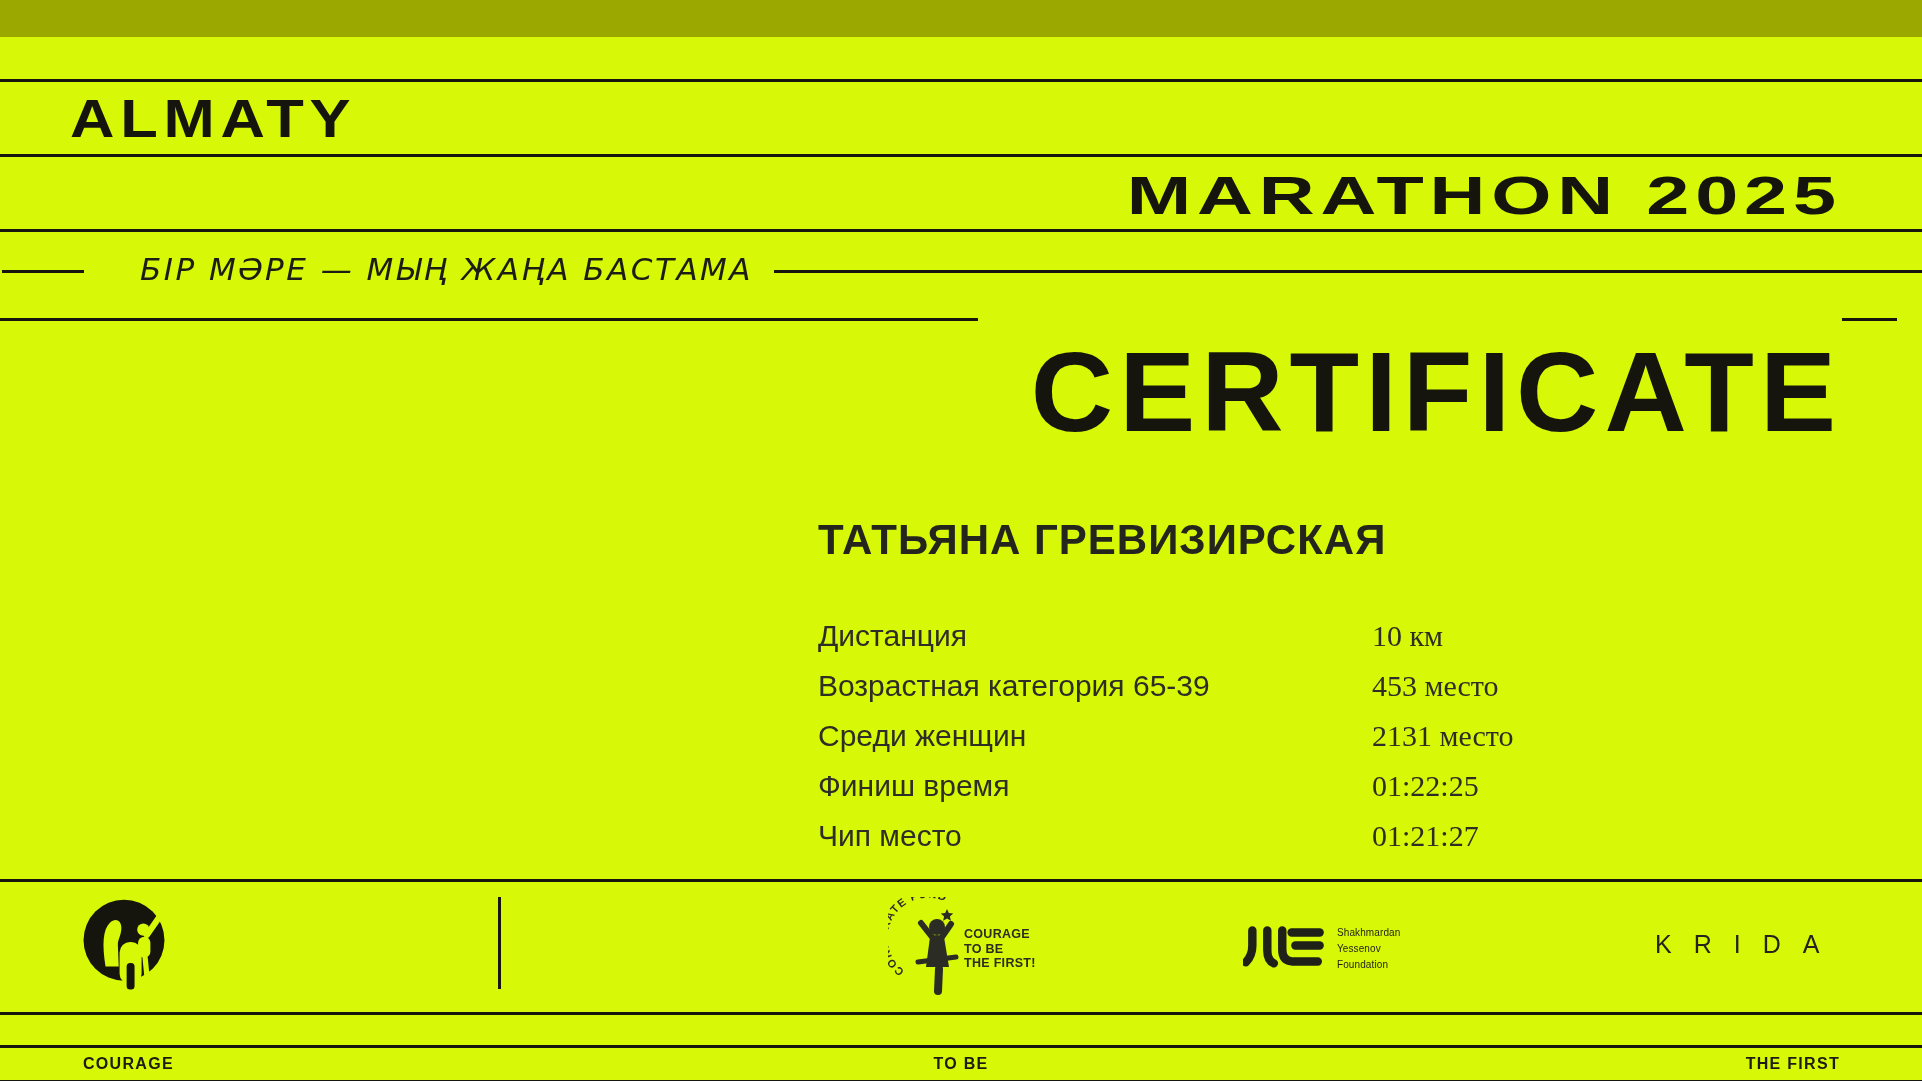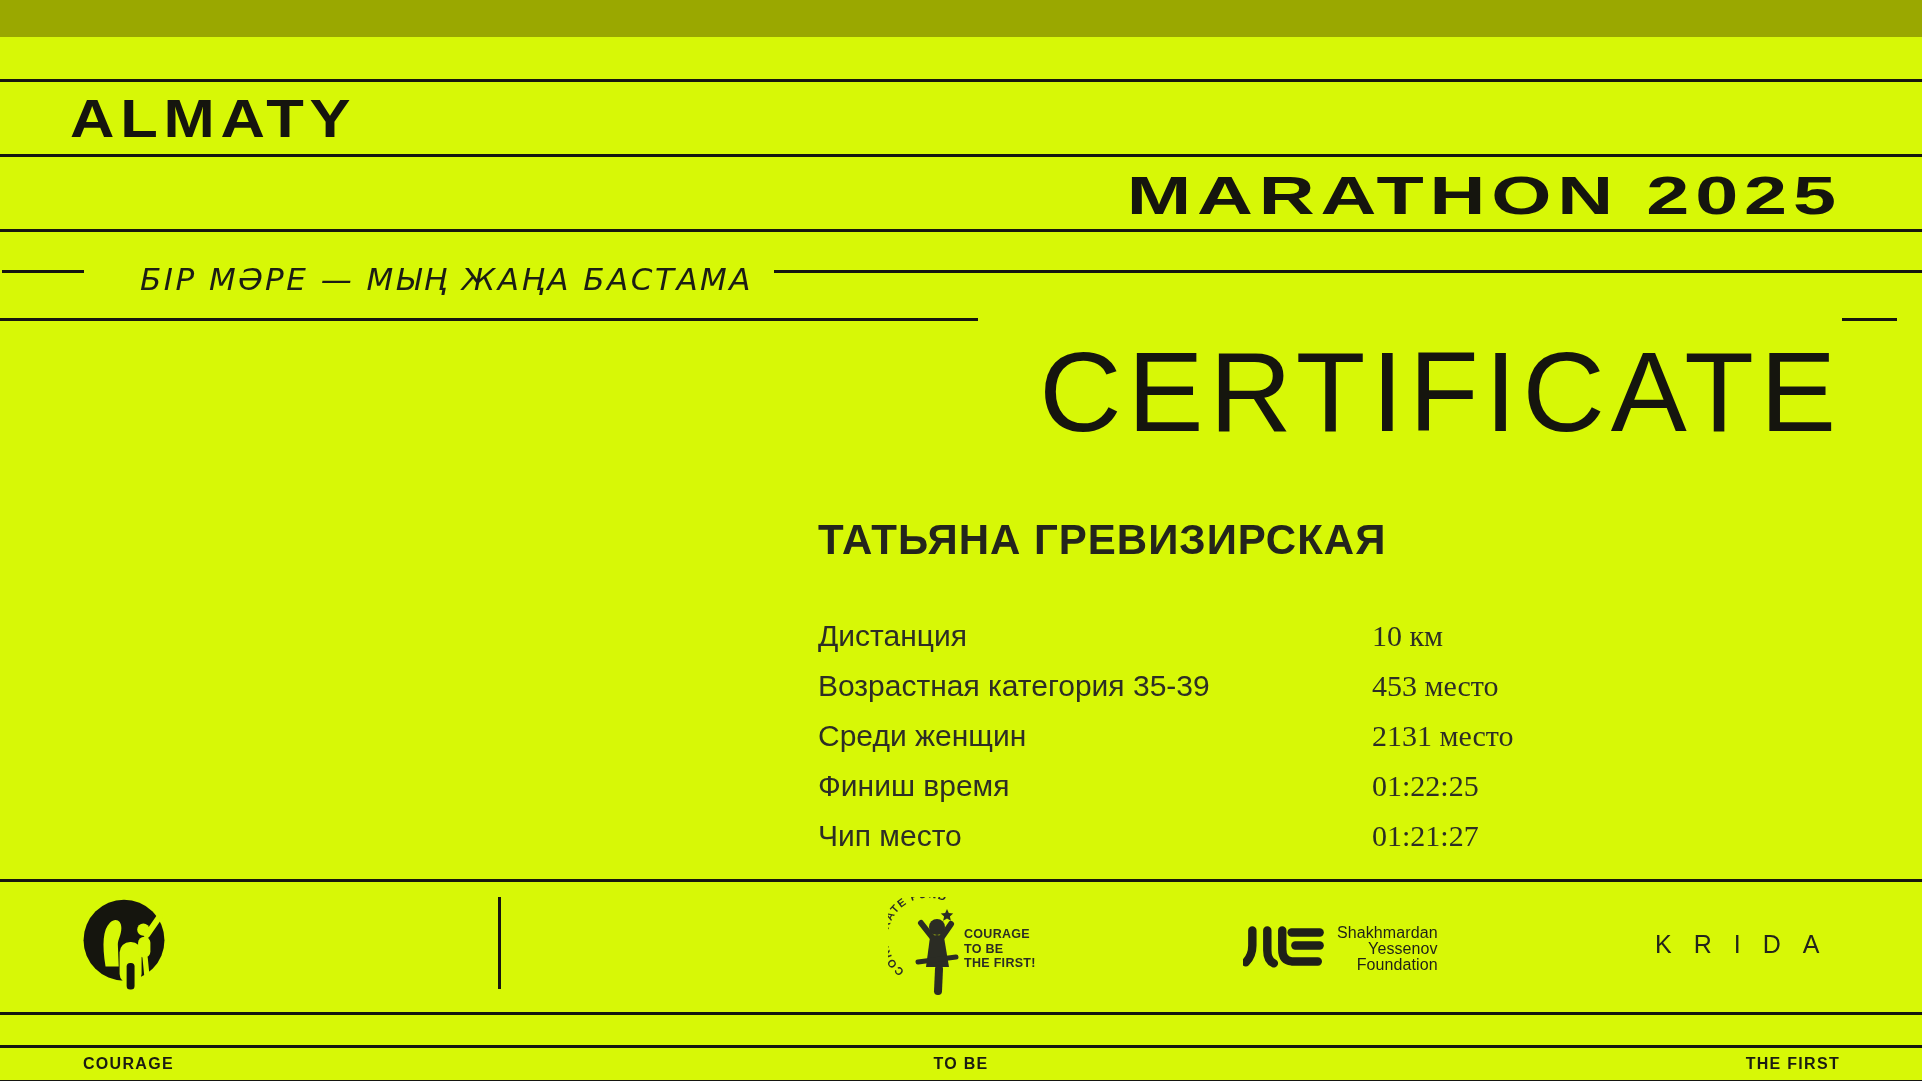--- a/index.html
+++ b/index.html
@@ -11,38 +11,38 @@
   }
   .rule{position:absolute;background:#16160f;height:3px;}
   .txt{position:absolute;white-space:nowrap;line-height:1;}
   .display{font-weight:700;}
   .it{font-family:"DejaVu Sans",sans-serif;font-style:italic;font-weight:400;}
 
   .almaty{left:70px;top:55px;font-size:53px;letter-spacing:5px;
           transform:scaleX(1.16);transform-origin:left top;}
   .marathon{right:80px;top:132px;font-size:53px;letter-spacing:4px;
           transform:scaleX(1.46);transform-origin:right top;}
-  .tag-kz{left:140px;top:227px;font-size:31px;letter-spacing:2.5px;color:#1c1d14;}
+  .tag-kz{left:140px;top:217px;font-size:31px;letter-spacing:2.5px;color:#1c1d14;}
   .tag-en{left:1177px;top:263px;font-size:27px;letter-spacing:2px;color:#1c1d14;}
-  .certificate{right:80px;top:298px;font-size:114px;letter-spacing:6px;font-weight:400;}
+  .certificate{right:80px;top:298px;font-size:114px;letter-spacing:6px;font-weight:700;}
 
   .name{left:818px;top:482px;font-size:42px;font-weight:700;letter-spacing:1px;color:#24251c;text-align:center;}
 
   .results{position:absolute;left:818px;top:582px;width:760px;color:#2d2e25;}
   .rrow{position:absolute;left:0;height:30px;font-size:30px;white-space:nowrap;}
   .rlabel{position:absolute;left:0;}
   .rvalue{position:absolute;left:554px;font-family:Liberation Serif, serif;}
 
   .logobar-divider{position:absolute;left:498px;top:860px;width:3px;height:92px;background:#15150e;}
   .kaspi-word{left:192px;top:876px;font-size:56px;font-weight:700;letter-spacing:-1px;color:#15150e;}
   .asu-word{left:567px;top:863px;font-size:76px;font-weight:500;letter-spacing:-2px;color:#181910;}
   .courage-lines{position:absolute;left:964px;top:890px;font-size:12.5px;font-weight:600;
                  letter-spacing:.3px;line-height:14.5px;color:#2b2c24;}
-  .yessenov-lines{position:absolute;left:1337px;top:888px;font-size:16px;font-weight:500;
-                 letter-spacing:.1px;line-height:16px;color:#1f2018;text-align:right;}
+  .yessenov-lines{position:absolute;left:1337px;top:888px;font-size:10px;font-weight:500;
+                 letter-spacing:.1px;line-height:16px;color:#1f2018;}
   .krida-word{left:1655px;top:895px;font-size:25px;font-weight:400;letter-spacing:22px;color:#23241b;}
 
   .foot-txt{top:1019px;font-size:16px;font-weight:700;letter-spacing:1.3px;color:#1b1c12;}
   .svgbox{position:absolute;}
 </style>
 </head>
 <body>
 
 <div class="page">
 
@@ -65,21 +65,21 @@
   <div class="txt certificate">CERTIFICATE</div>
 
   <div class="txt name">ТАТЬЯНА ГРЕВИЗИРСКАЯ</div>
 
   <div class="results">
     <div class="rrow" style="top:0;">
       <span class="rlabel">Дистанция</span>
       <span class="rvalue">10 км</span>
     </div>
     <div class="rrow" style="top:50px;">
-      <span class="rlabel">Возрастная категория 35-39</span>
+      <span class="rlabel">Возрастная категория 65-39</span>
       <span class="rvalue">453 место</span>
     </div>
     <div class="rrow" style="top:100px;">
       <span class="rlabel">Среди женщин</span>
       <span class="rvalue">2131 место</span>
     </div>
     <div class="rrow" style="top:150px;">
       <span class="rlabel">Финиш время</span>
       <span class="rvalue">01:22:25</span>
     </div>

